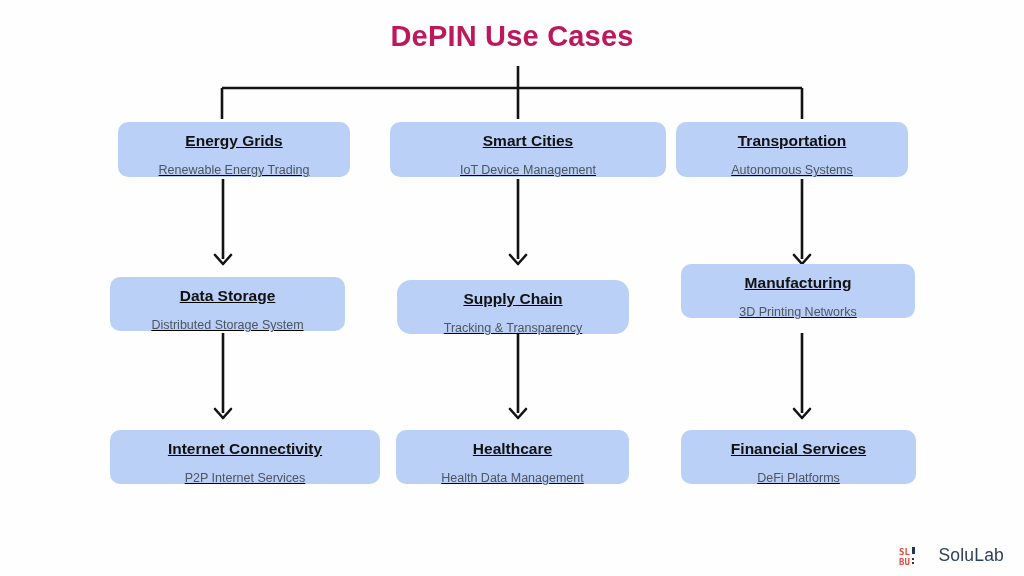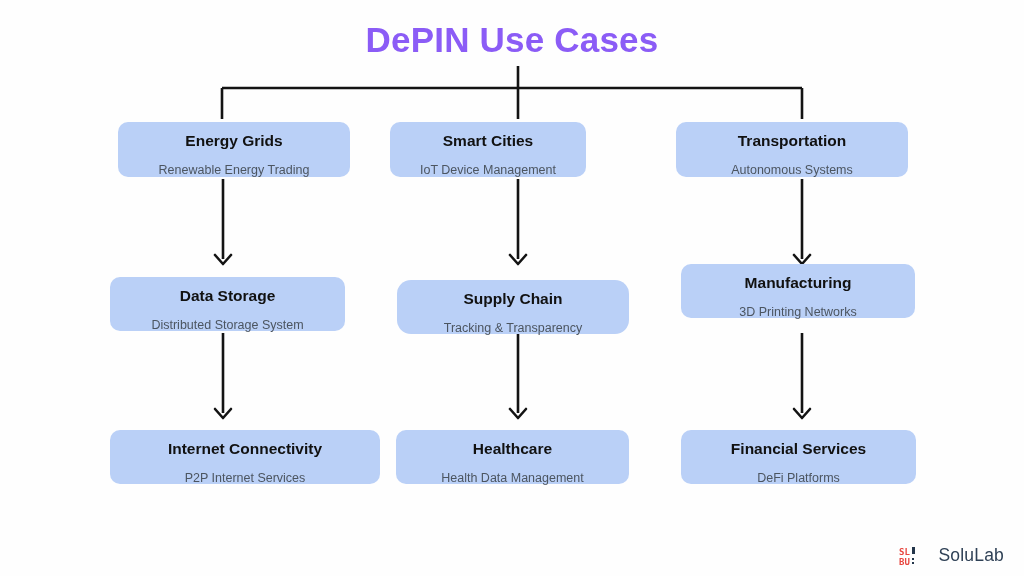--- a/index.html
+++ b/index.html
@@ -14,24 +14,24 @@
     background: var(--background, #fefefe);
     font-family: "Liberation Sans", "DejaVu Sans", sans-serif;
     overflow: hidden;
   }
   .diagram-title {
     position: absolute;
     top: 20px;
     left: 0;
     width: 1024px;
     text-align: center;
-    font-size: 35px;
+    font-size: 29px;
     font-weight: 700;
     letter-spacing: 0.2px;
-    color: #8b5cf6;
+    color: #be185d;
     margin: 0;
   }
   .connectors {
     position: absolute;
     top: 0;
     left: 0;
     width: 1024px;
     height: 576px;
   }
   .connector {
@@ -46,36 +46,37 @@
     stroke-linecap: round;
     stroke-linejoin: round;
   }
   .node {
     position: absolute;
     background: var(--node-fill, #bad0f7);
     border-radius: 10px;
     text-align: center;
     box-sizing: border-box;
     padding-top: 9px;
+    text-decoration: underline;
   }
   .node-title {
     font-size: 15.5px;
     font-weight: 700;
     color: var(--node-title, #111111);
     line-height: 19px;
   }
   .node-subtitle {
     font-size: 12.5px;
     color: var(--node-subtitle, #4c5560);
     line-height: 16px;
     margin-top: 12px;
   }
   
   .node-1 { left: 118px; top: 122px; width: 232px; height: 55px; }
-  .node-2 { left: 390px; top: 122px; width: 196px; height: 55px; }
+  .node-2 { left: 390px; top: 122px; width: 276px; height: 55px; }
   .node-3 { left: 676px; top: 122px; width: 232px; height: 55px; }
   
   .node-4 { left: 110px; top: 277px; width: 235px; height: 54px; }
   .node-5 { left: 397px; top: 280px; width: 232px; height: 54px; border-radius: 14px; }
   .node-6 { left: 681px; top: 264px; width: 234px; height: 54px; }
   
   .node-7 { left: 110px; top: 430px; width: 270px; height: 54px; }
   .node-8 { left: 396px; top: 430px; width: 233px; height: 54px; }
   .node-9 { left: 681px; top: 430px; width: 235px; height: 54px; }
 

